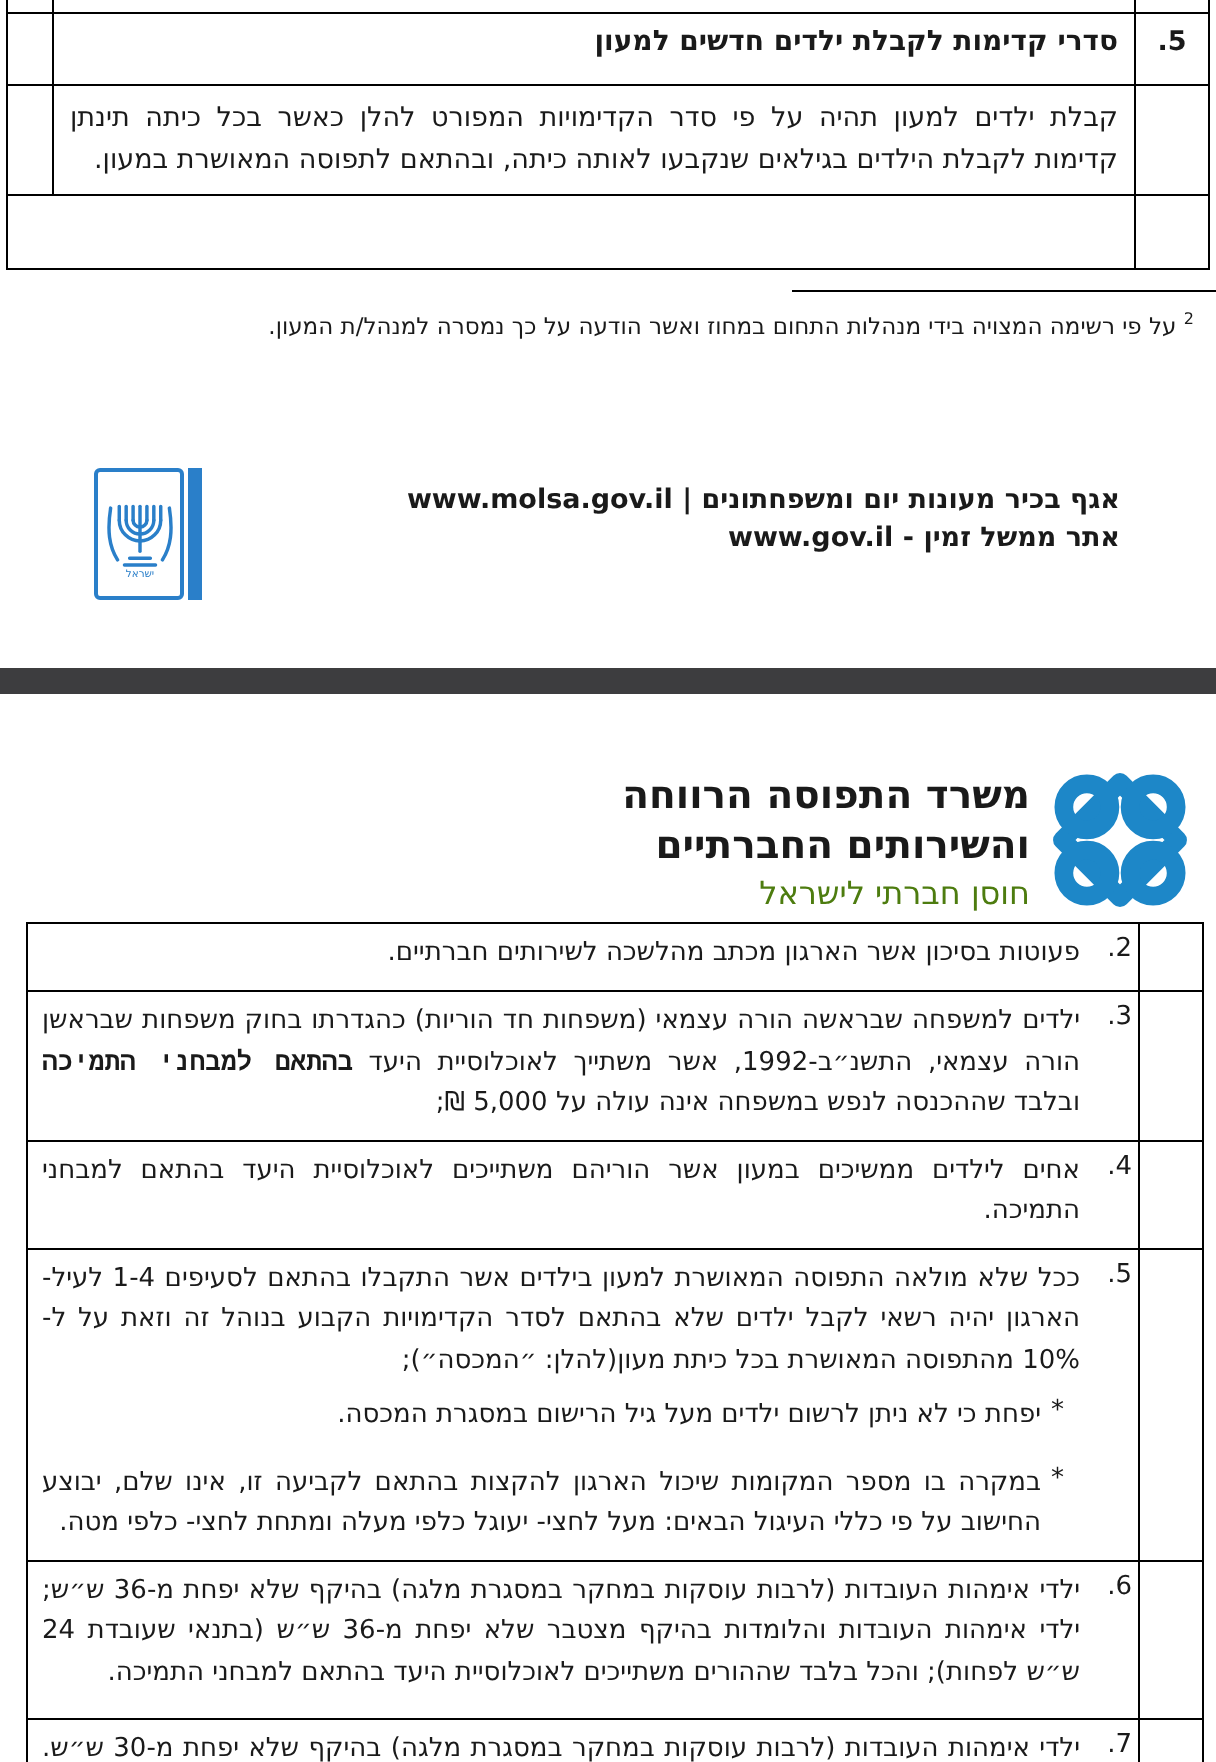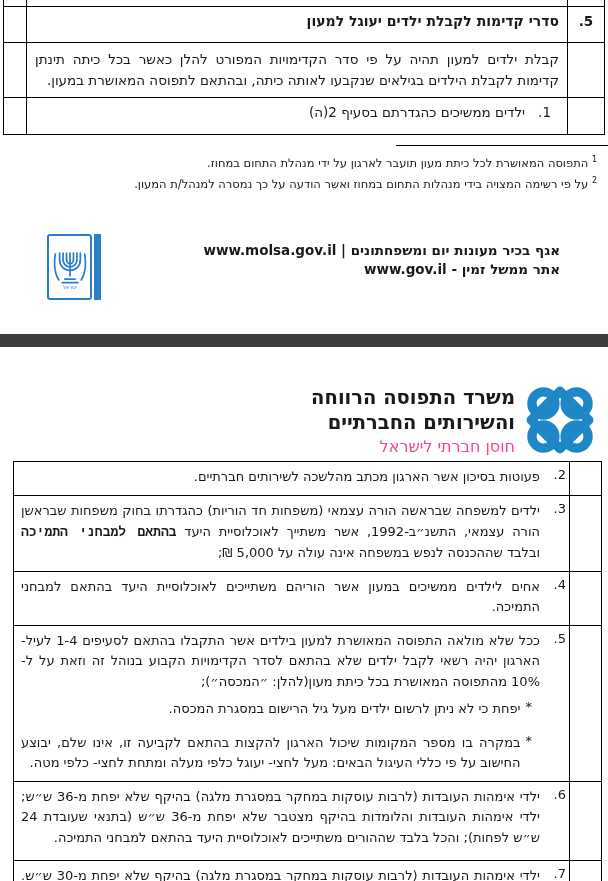--- a/index.html
+++ b/index.html
@@ -34,21 +34,21 @@
   .emblem-box svg{width:38px;height:56px;}
   .emblem-bar{width:7px;height:100%;background:#2a7fc9;}
 
   
   .pagebreak{position:absolute;top:334px;left:0;width:608px;height:13px;background:#3d3d3f;}
 
   
   .mlogo{position:absolute;right:10px;top:384px;width:76px;height:72px;}
   .mtitle{position:absolute;right:93px;top:385px;direction:rtl;text-align:right;}
   .mt1,.mt2{font-size:19.5px;font-weight:bold;line-height:25px;white-space:nowrap;}
-  .mtag{font-size:16px;color:#ec4899;line-height:22px;margin-top:1px;white-space:nowrap;}
+  .mtag{font-size:16px;color:#4d7c0f;line-height:22px;margin-top:1px;white-space:nowrap;}
 
   
   .ptable{position:absolute;top:461px;left:13px;right:6px;border:1px solid #000;direction:rtl;font-size:13px;}
   .prow{display:flex;border-bottom:1px solid #000;}
   .pside{width:31px;flex:none;border-left:1px solid #000;}
   .pcell{flex:1;padding:5px 3px 7px 7px;}
   .pitem{display:flex;}
   .pnum{width:26px;flex:none;}
   .ptxt{flex:1;text-align:justify;line-height:20.5px;}
   .pnote{display:flex;margin:7px 34px 0 0;}
@@ -69,40 +69,36 @@
 <div class="page">
 
   <div class="ttable">
     <div class="trow r0">
       <div class="c-num"></div>
       <div class="c-main"></div>
       <div class="c-left"></div>
     </div>
     <div class="trow r1">
       <div class="c-num">5.</div>
-      <div class="c-main">סדרי קדימות לקבלת ילדים יעוגל למעון</div>
+      <div class="c-main">סדרי קדימות לקבלת ילדים חדשים למעון</div>
       <div class="c-left"></div>
     </div>
     <div class="trow r2">
       <div class="c-num"></div>
       <div class="c-main">קבלת ילדים למעון תהיה על פי סדר הקדימויות המפורט להלן כאשר בכל כיתה תינתן קדימות לקבלת הילדים בגילאים שנקבעו לאותה כיתה, ובהתאם לתפוסה המאושרת במעון.</div>
       <div class="c-left"></div>
     </div>
     <div class="trow r3">
       <div class="c-num"></div>
-      <div class="c-main">
-        <span class="inum">1.</span><span>ילדים ממשיכים כהגדרתם בסעיף 2(ה)</span>
-      </div>
       <div class="c-left"></div>
     </div>
   </div>
 
   <div class="fnsep"></div>
   <div class="footnotes">
-      <div class="fline"><sup>1</sup> התפוסה המאושרת לכל כיתת מעון תועבר לארגון על ידי מנהלת התחום במחוז.</div>
       <div class="fline"><sup>2</sup> על פי רשימה המצויה בידי מנהלות התחום במחוז ואשר הודעה על כך נמסרה למנהל/ת המעון.</div>
     </div>
 
   <div class="contact">
     <div>אגף בכיר מעונות יום ומשפחתונים | www.molsa.gov.il</div>
     <div>אתר ממשל זמין - www.gov.il</div>
   </div>
 
   <div class="emblem">
     <div class="emblem-box">

